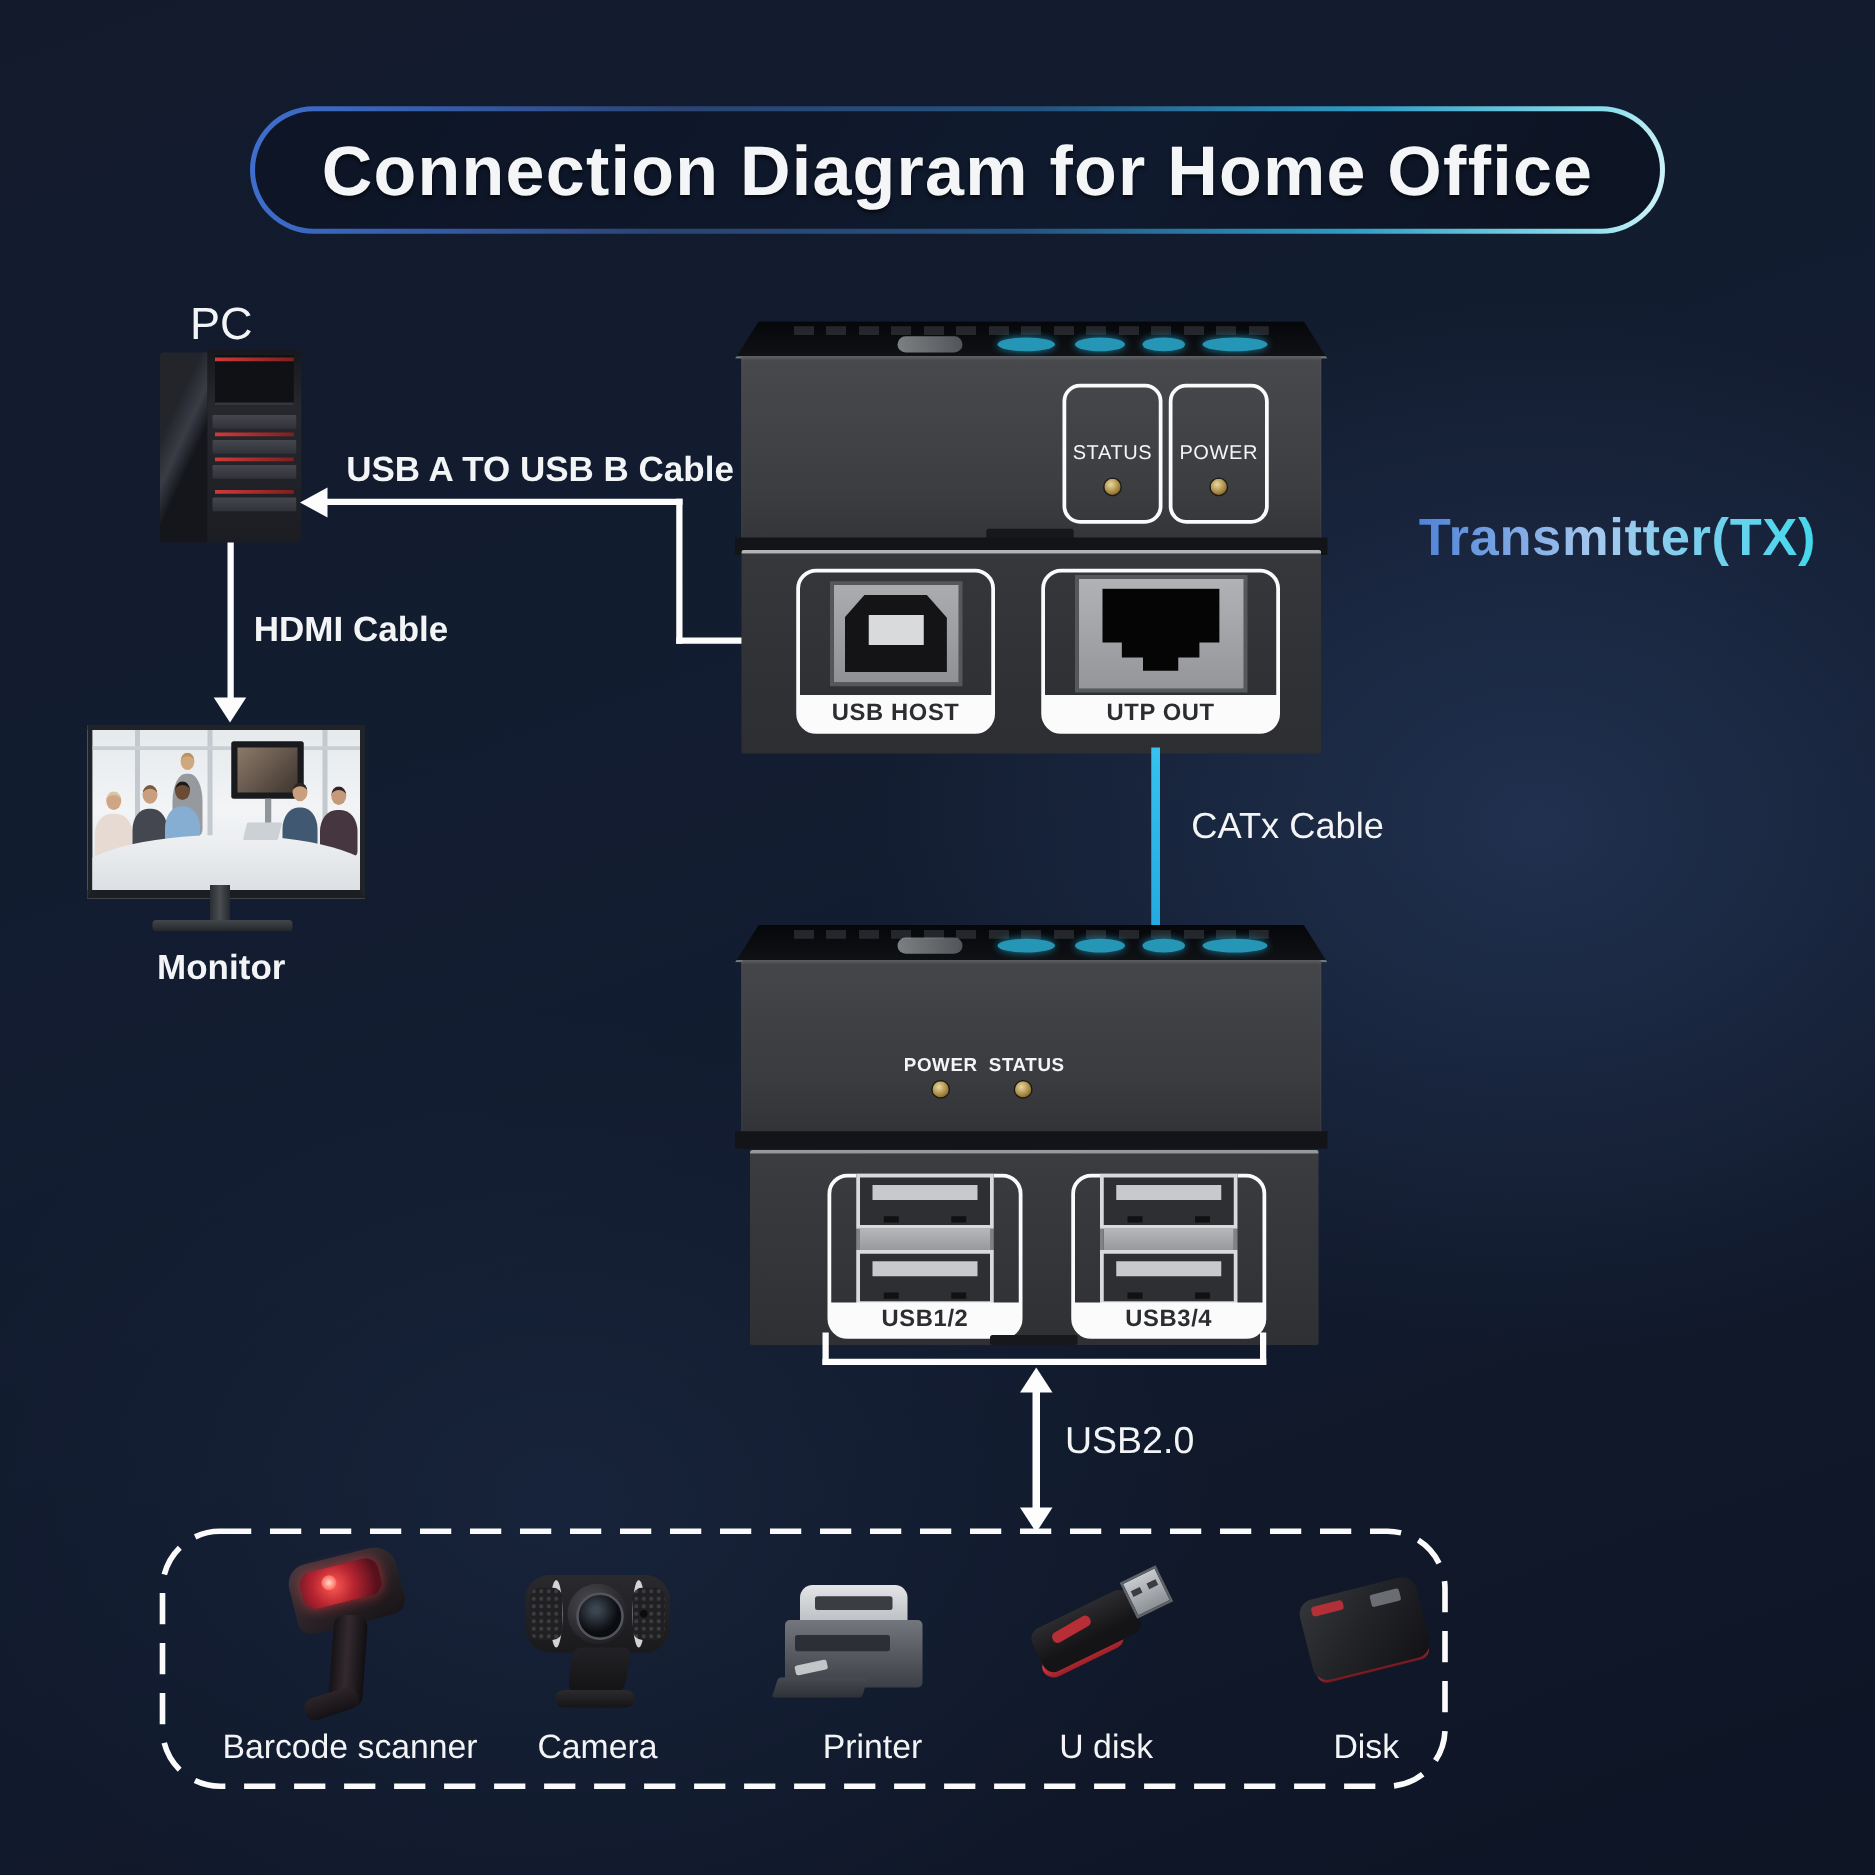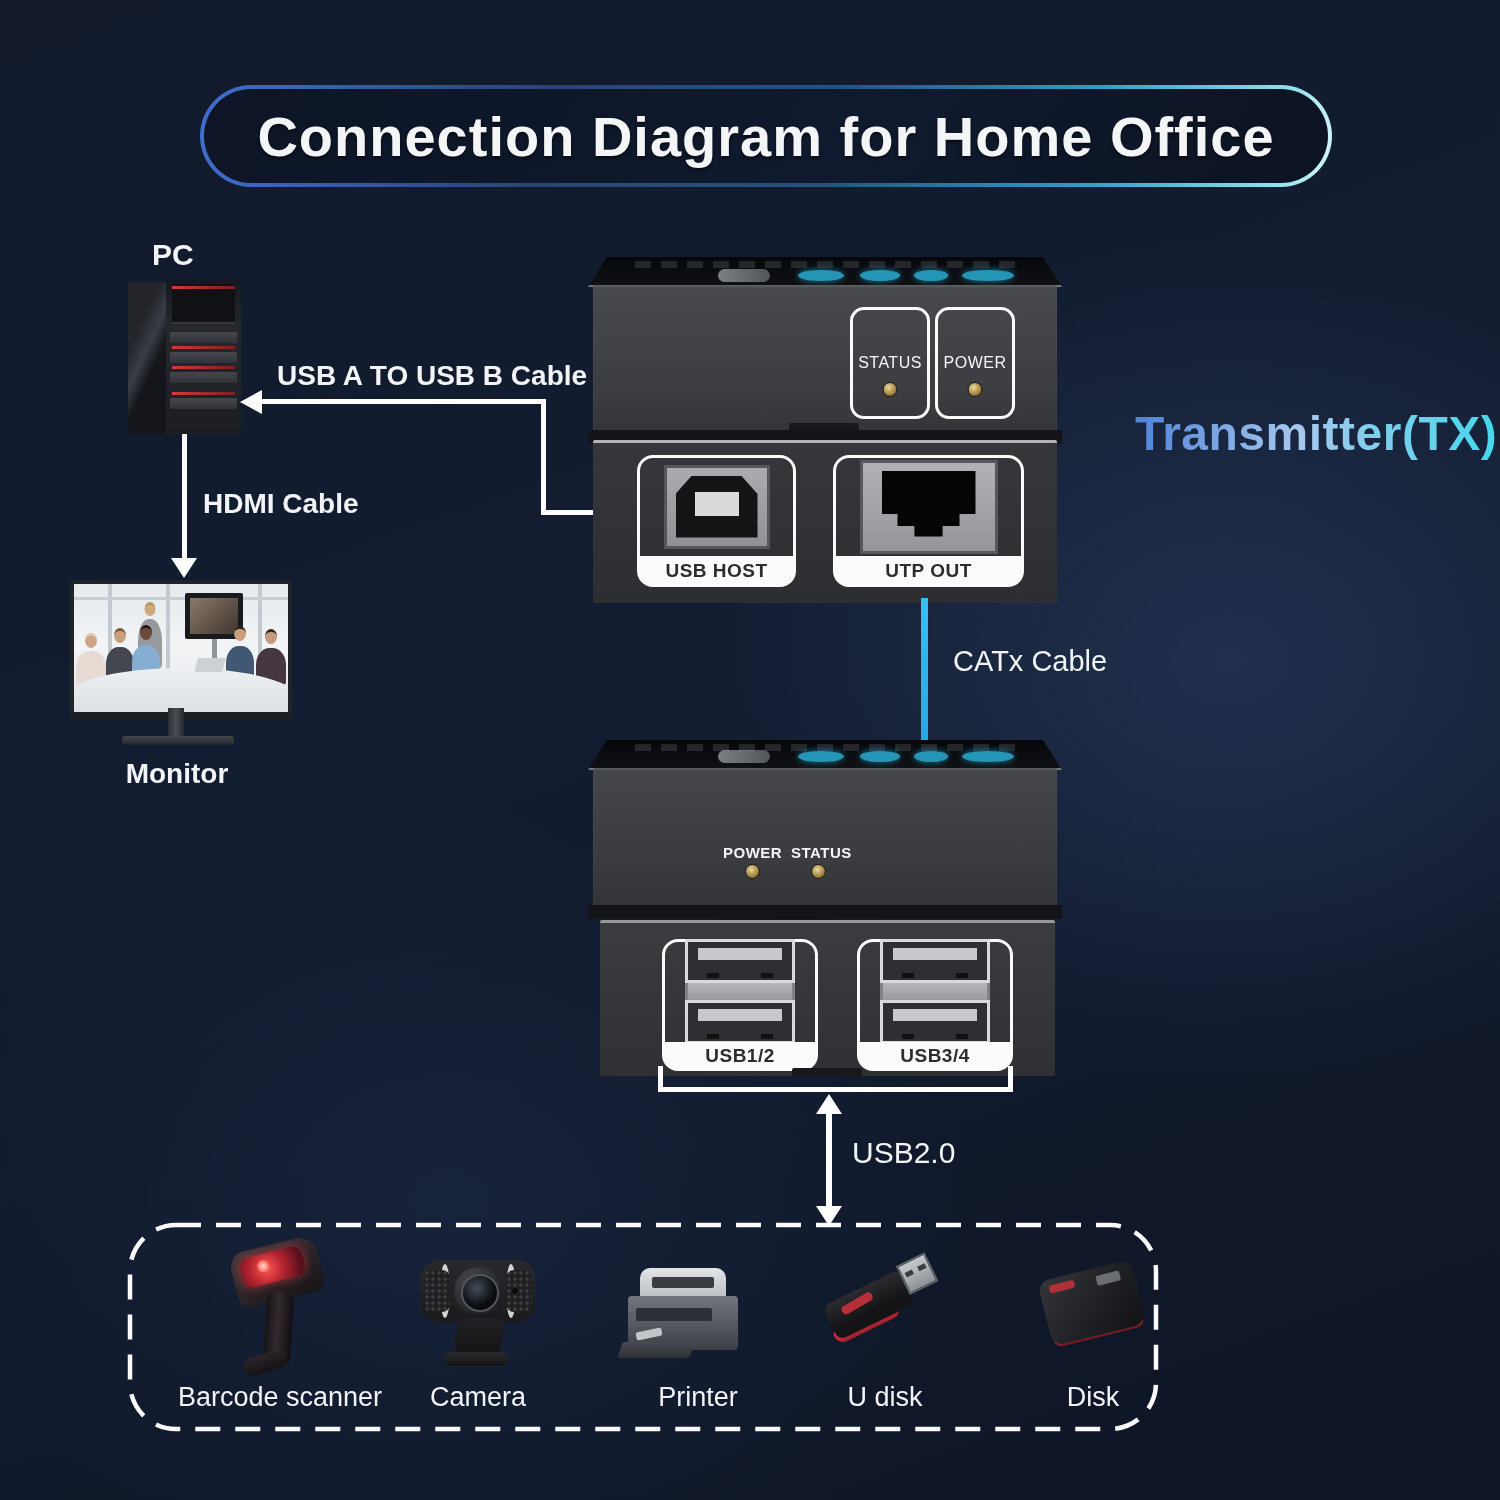--- a/index.html
+++ b/index.html
@@ -89,21 +89,21 @@
   .usba{width:104px;height:38px;background:#2e2f32;border:3px solid #d9dadc;position:relative;}
   .usba .tongue{position:absolute;left:10%;top:6px;width:80%;height:12px;background:#c7c9cc;}
   .usba .foot1,.usba .foot2{position:absolute;bottom:2px;width:12px;height:5px;background:#111;}
   .usba .foot1{left:18%;} .usba .foot2{right:18%;}
   .usba-band{width:104px;height:17px;background:linear-gradient(180deg,#b5b7ba,#97999c);border-left:3px solid #808285;border-right:3px solid #808285;}
 
   .dc-jack{position:relative;width:80px;height:78px;background:#0c0c0e;border-radius:14px;border:2px solid #000;display:flex;align-items:center;justify-content:center;}
   .dc-hole{width:50px;height:50px;border-radius:50%;background:radial-gradient(circle at 45% 40%, #1a1a1c 30%, #000 70%);border:2px solid #232325;display:flex;align-items:center;justify-content:center;}
   .dc-pin{width:12px;height:12px;border-radius:50%;background:radial-gradient(circle at 40% 35%, #fbfbfb, #9fa2a5);}
 
-  .grad-label{position:absolute;font-size:48px;font-weight:bold;letter-spacing:.5px;color:#79bfe6;
+  .grad-label{position:absolute;font-size:42px;font-weight:bold;letter-spacing:.5px;color:#79bfe6;
     background:linear-gradient(90deg,#4f83d8 0%,#a6c8ee 45%,#43d8ec 100%);
     -webkit-background-clip:text;background-clip:text;-webkit-text-fill-color:transparent;}
 
   .rx-led-lbl{position:absolute;font-size:15px;font-weight:bold;color:#f4f5f7;letter-spacing:.5px;}
   .rx-led{position:absolute;width:13px;height:13px;border-radius:50%;background:radial-gradient(circle at 40% 35%, #e8d9a0, #a3823c 60%, #4d3c18);border:1px solid #1c1a14;}
   .faint-marking{position:absolute;text-align:center;font-size:15px;letter-spacing:4px;color:rgba(175,190,205,.25);font-weight:bold;}
 
   
   .catx-line{position:absolute;left:921px;top:598px;width:7px;height:182px;background:linear-gradient(180deg,#35c2f0,#1fa3dc);}
   .catx-head{position:absolute;left:903px;top:772px;width:0;height:0;border-left:21px solid transparent;border-right:21px solid transparent;border-top:28px solid #2ab5ea;}
@@ -160,21 +160,21 @@
 <body>
 
 <div class="canvas">
 
   <div class="title-pill">
     <div class="title-inner">
       <div class="title-text">Connection Diagram for Home Office</div>
     </div>
   </div>
 
-  <div class="lbl" style="left:152px;top:238px;font-size:30px;font-weight:bold;">PC</div>
+  <div class="lbl" style="left:152px;top:238px;font-size:36px;">PC</div>
   <div class="pc-tower">
     <div class="pc-side"></div>
     <div class="pc-front">
       <div class="pc-front-top"></div>
       <div class="pc-redline" style="top:6px;"></div>
       <div class="pc-bay" style="top:52px;"></div>
       <div class="pc-redline" style="top:66px;"></div>
       <div class="pc-bay" style="top:72px;"></div>
       <div class="pc-redline" style="top:86px;"></div>
       <div class="pc-bay" style="top:92px;"></div>

